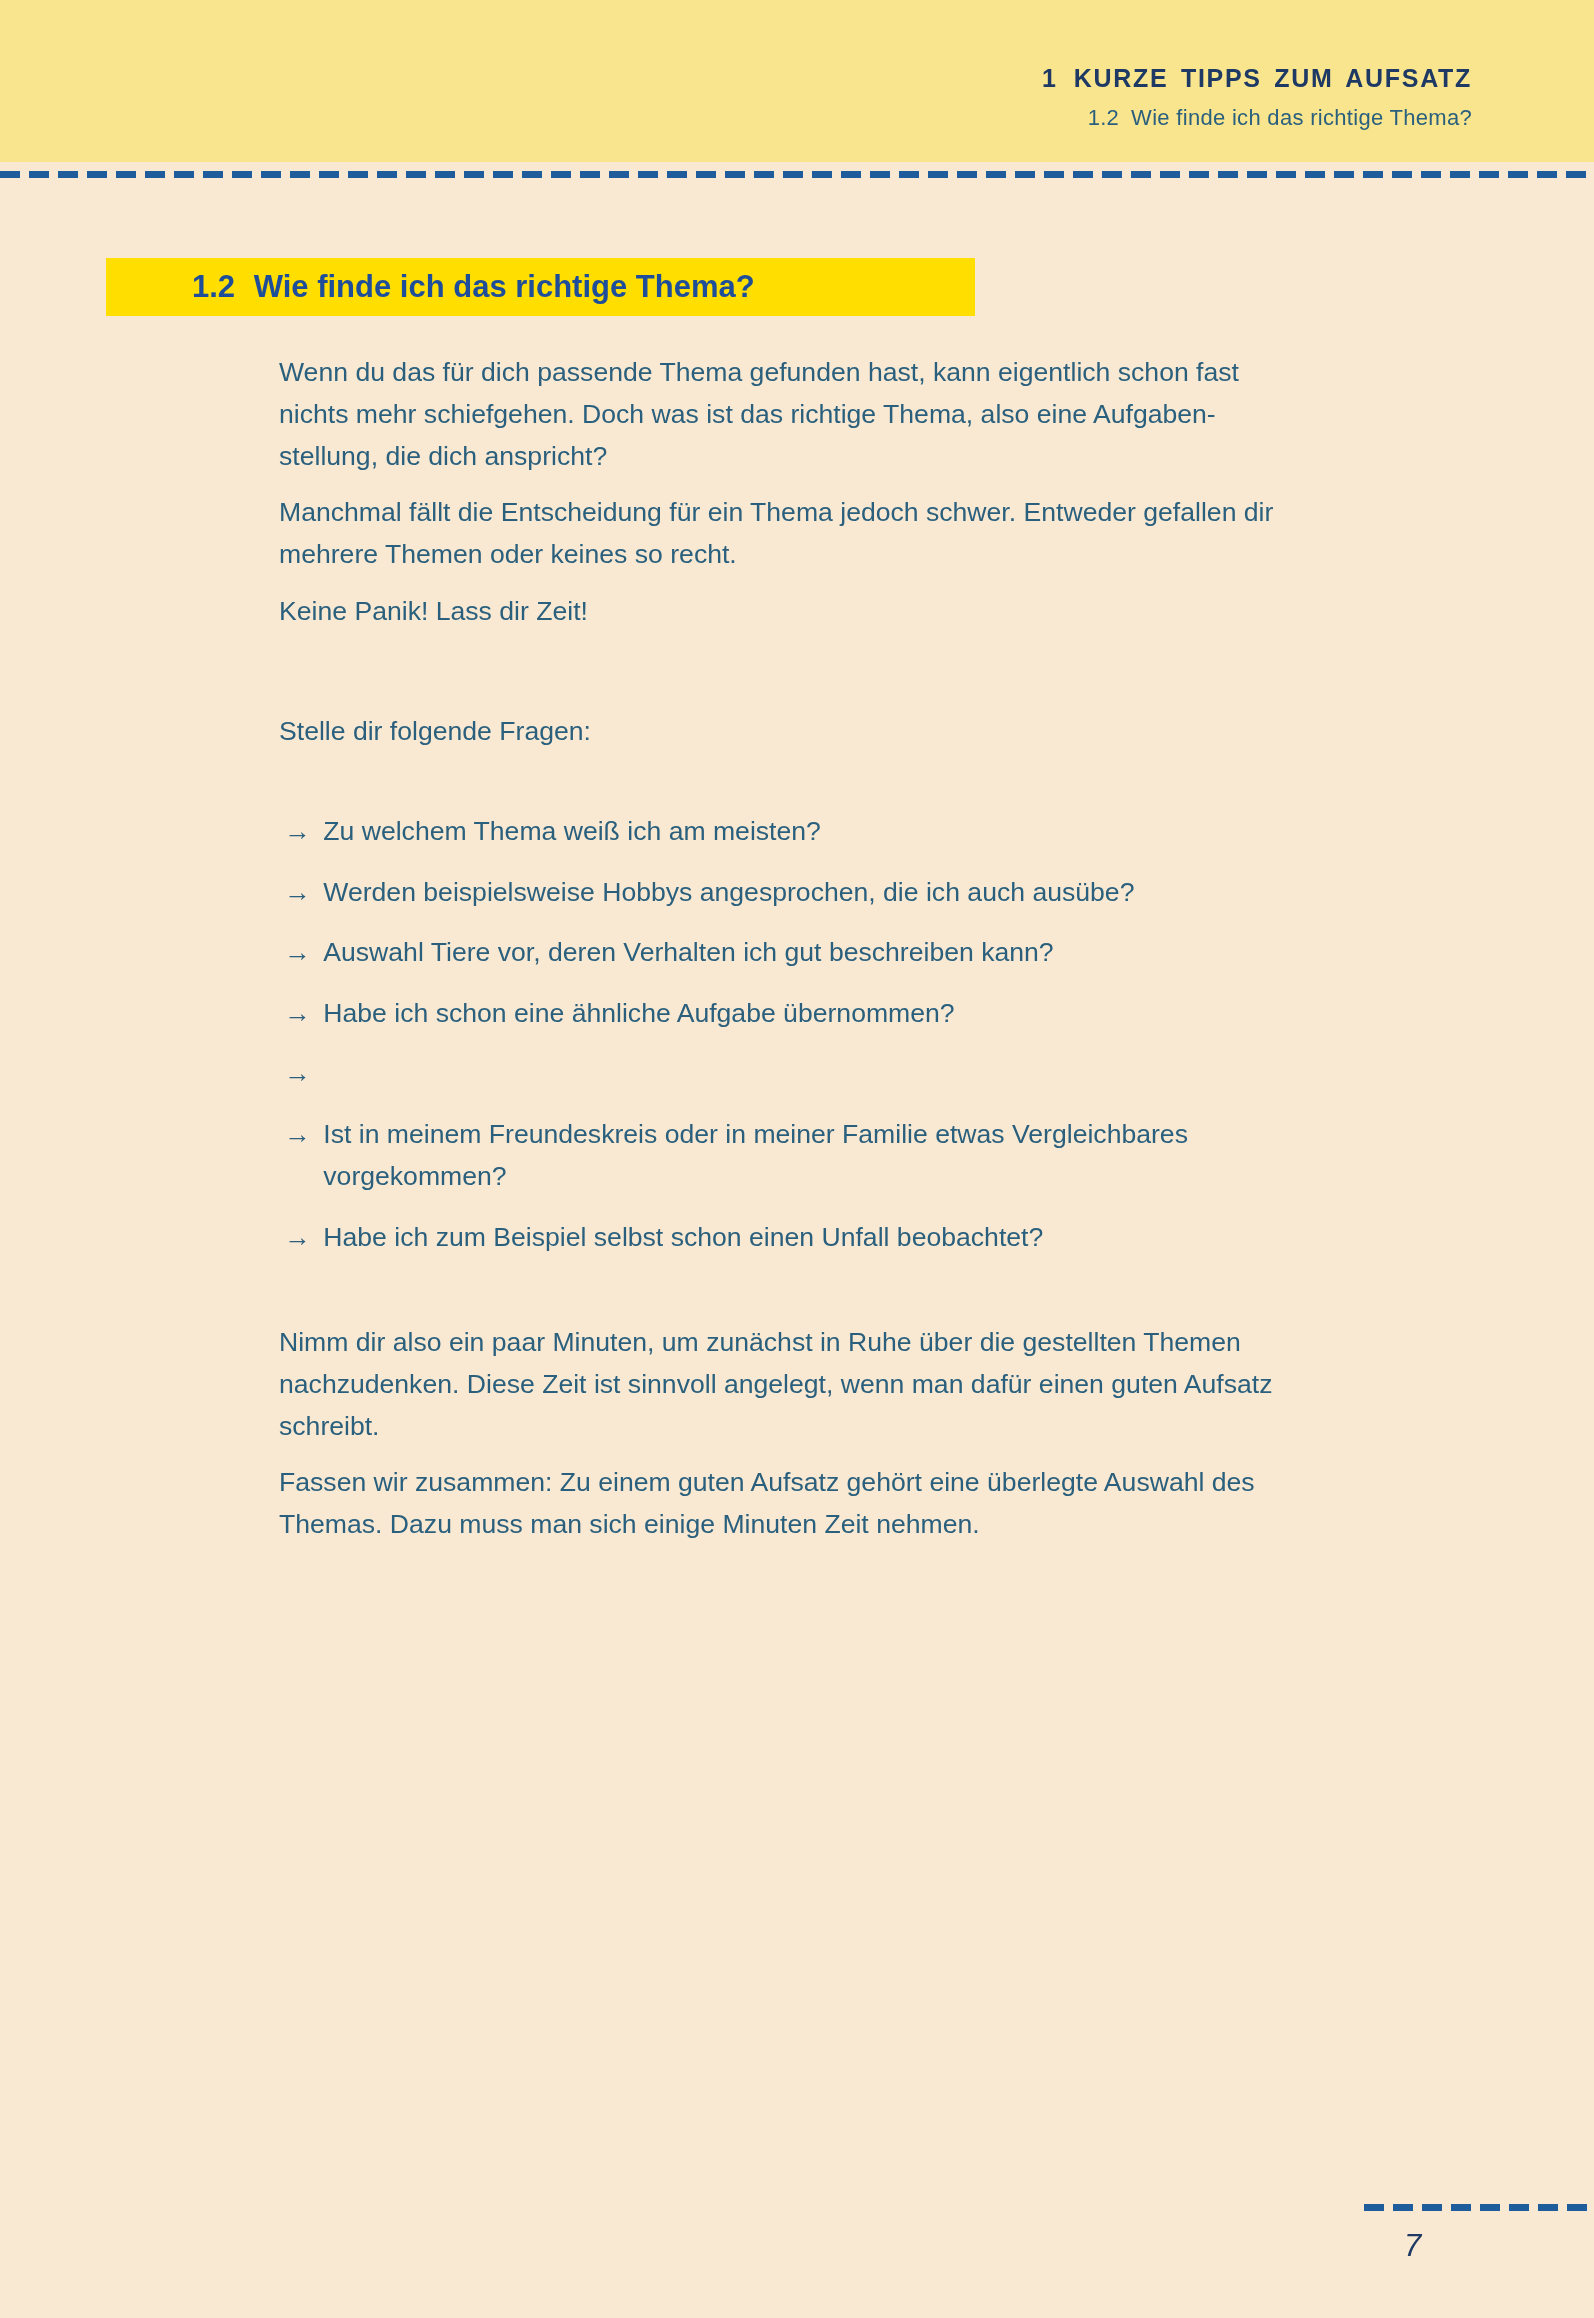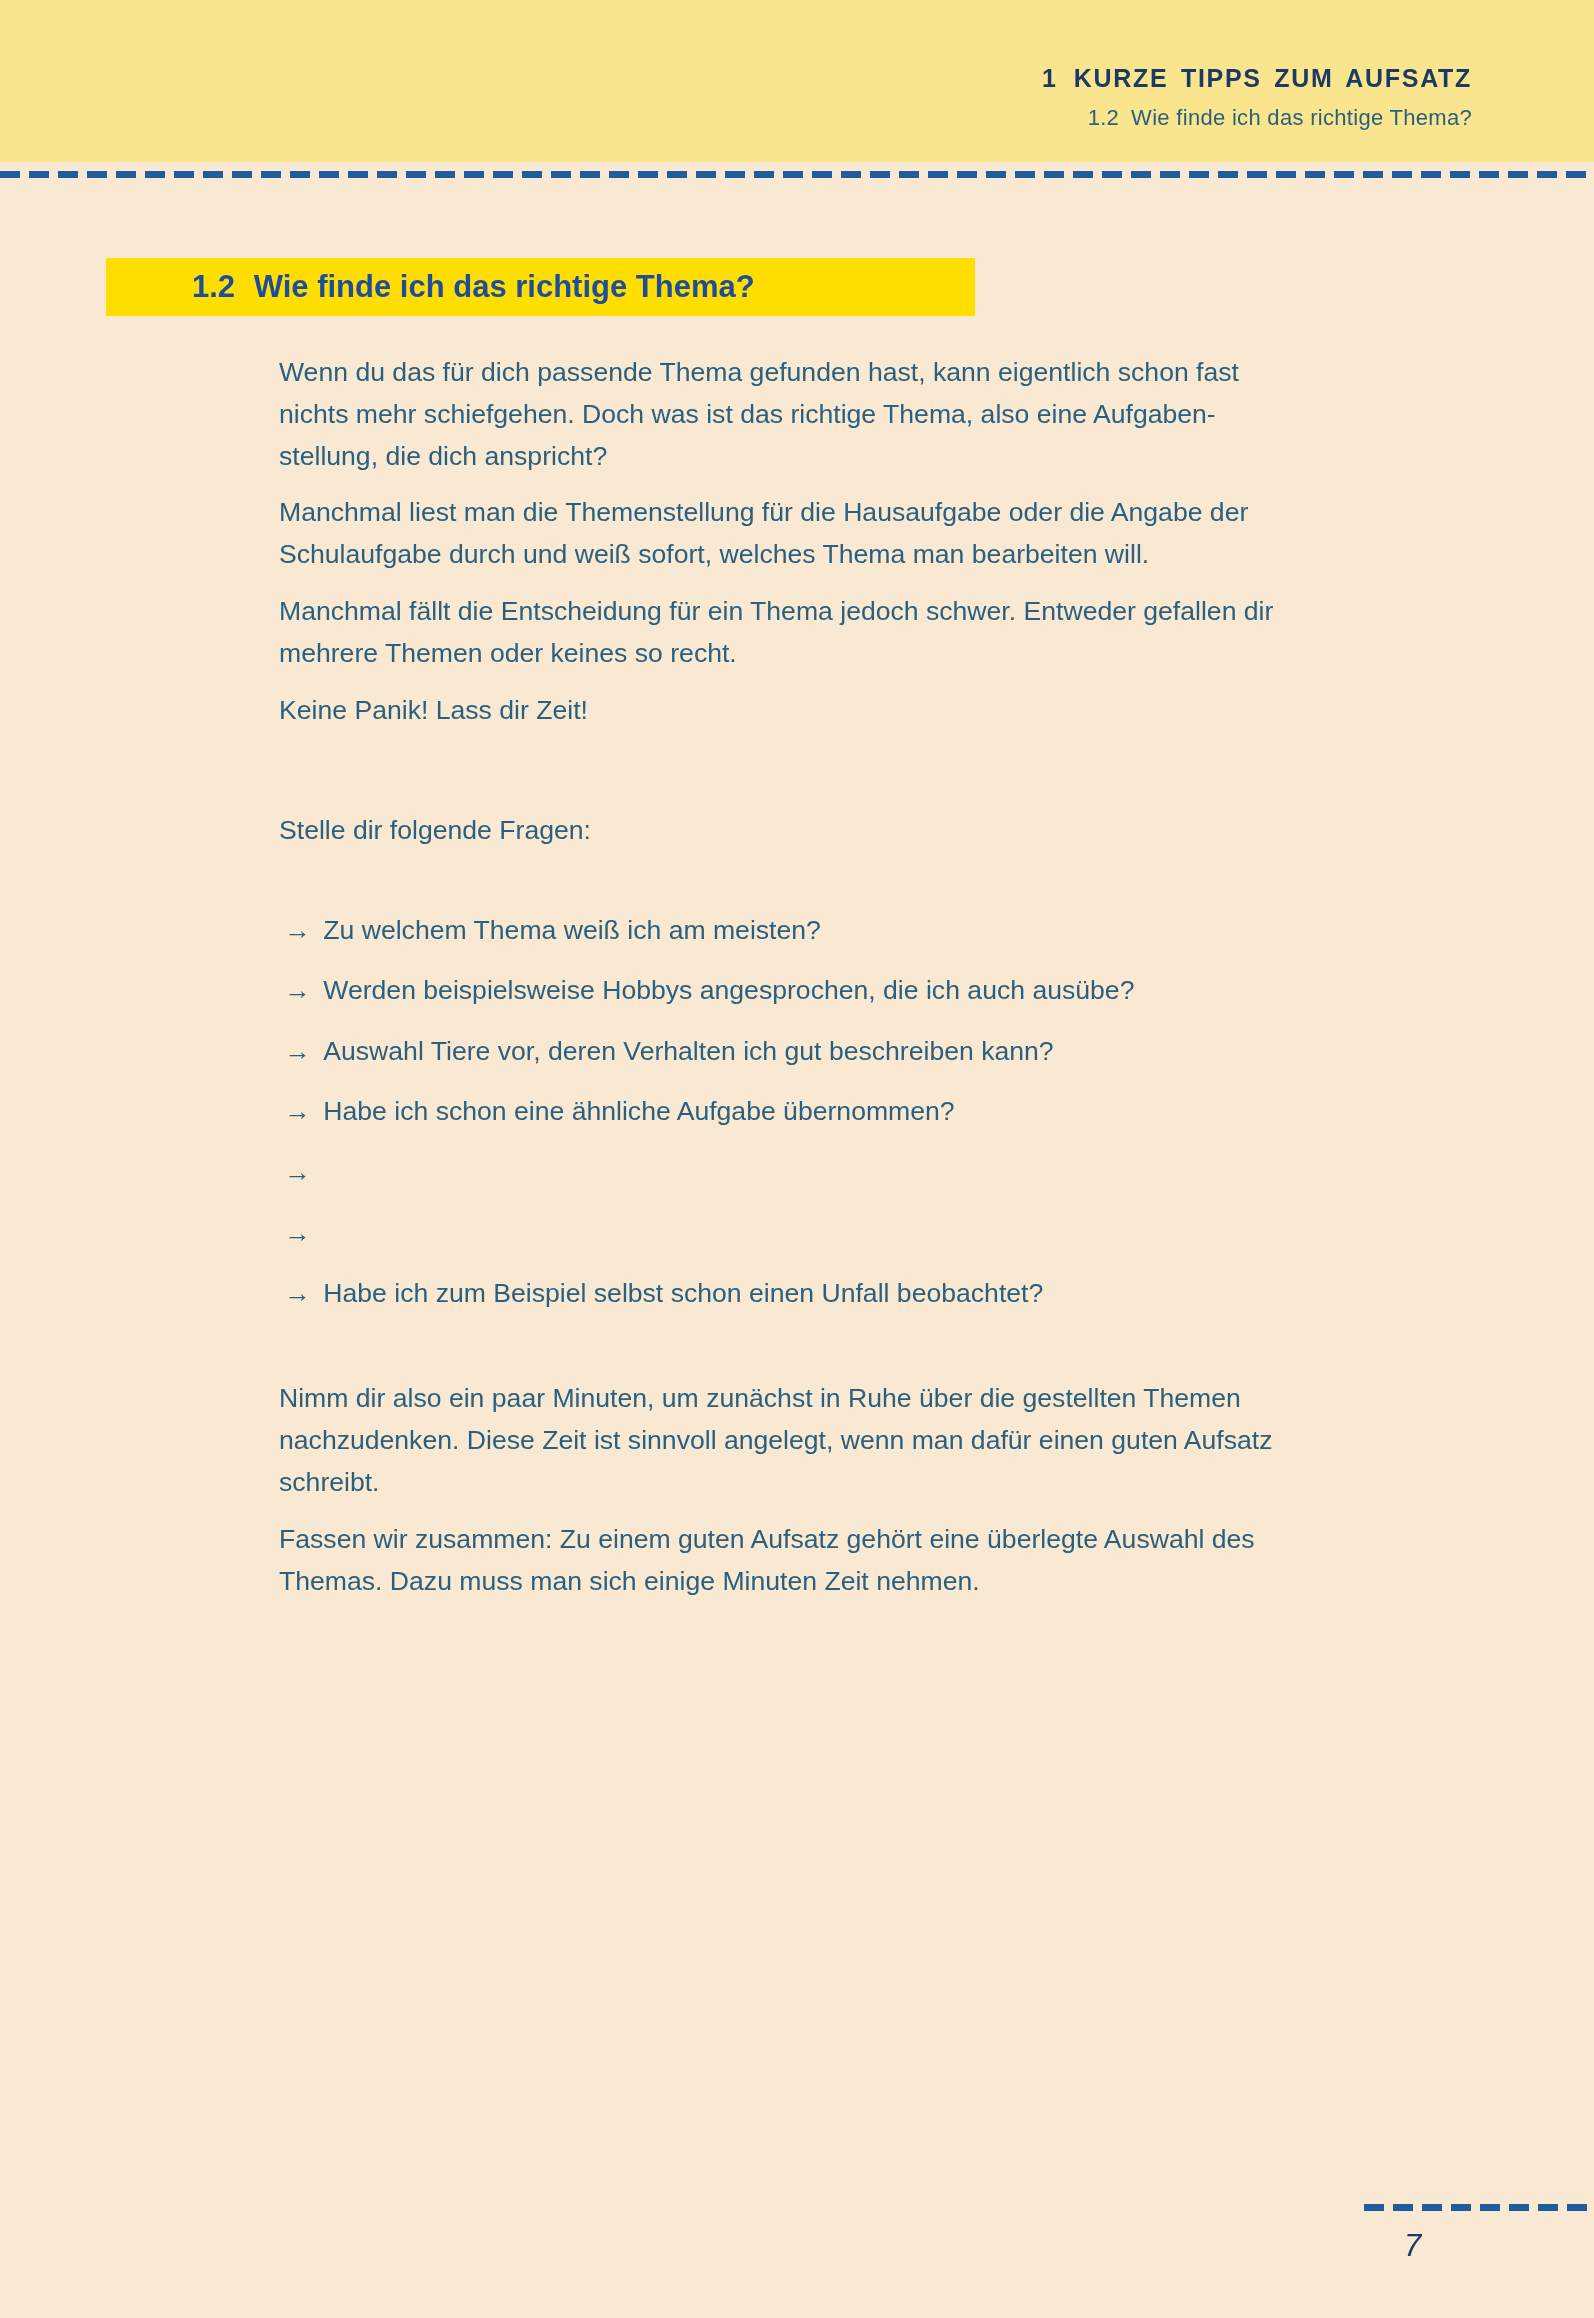--- a/index.html
+++ b/index.html
@@ -146,22 +146,20 @@
 
   <h1 class="title-bar">
     <span class="num">1.2</span><span>Wie finde ich das richtige Thema?</span>
   </h1>
 
   <main class="content">
 
     <p>Wenn du das für dich passende Thema gefunden hast, kann eigentlich schon fast
 nichts mehr schiefgehen. Doch was ist das richtige Thema, also eine Aufgaben-
 stellung, die dich anspricht?</p>
-    <p>Manchmal liest man die Themenstellung für die Hausaufgabe oder die Angabe der
-Schulaufgabe durch und weiß sofort, welches Thema man bearbeiten will.</p>
     <p>Manchmal fällt die Entscheidung für ein Thema jedoch schwer. Entweder gefallen dir
 mehrere Themen oder keines so recht.</p>
     <p>Keine Panik! Lass dir Zeit!</p>
 
     <h2 class="subhead">Stelle dir folgende Fragen:</h2>
 
     <ul class="questions">
       <li>
         <span class="arrow">→</span>
         <span class="q-text">Zu welchem Thema weiß ich am meisten?</span>
@@ -176,20 +174,22 @@
       </li>
       <li>
         <span class="arrow">→</span>
         <span class="q-text">Habe ich schon eine ähnliche Aufgabe übernommen?</span>
       </li>
       <li>
         <span class="arrow">→</span>
       </li>
       <li>
         <span class="arrow">→</span>
+        <span class="q-text">Ist in meinem Freundeskreis oder in meiner Familie etwas Vergleichbares
+vorgekommen?</span>
       </li>
       <li>
         <span class="arrow">→</span>
         <span class="q-text">Habe ich zum Beispiel selbst schon einen Unfall beobachtet?</span>
       </li>
     </ul>
 
     <p class="closing">Nimm dir also ein paar Minuten, um zunächst in Ruhe über die gestellten Themen
 nachzudenken. Diese Zeit ist sinnvoll angelegt, wenn man dafür einen guten Aufsatz
 schreibt.</p>

